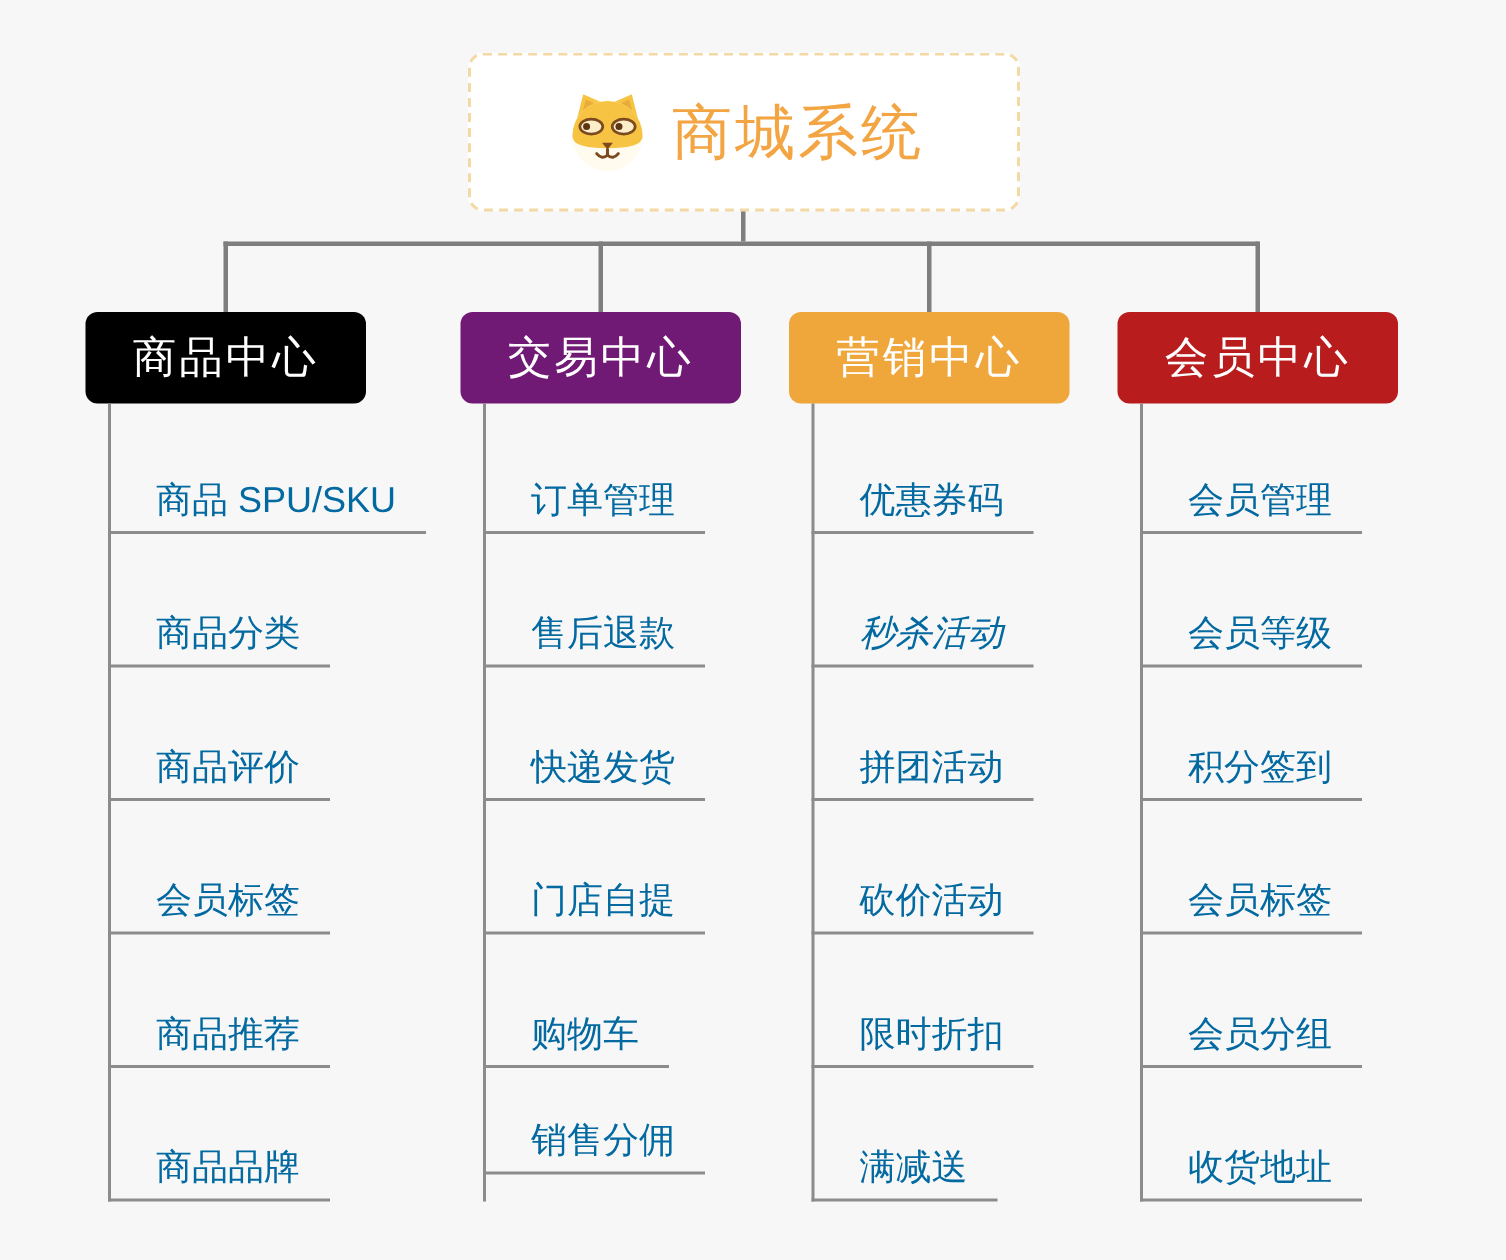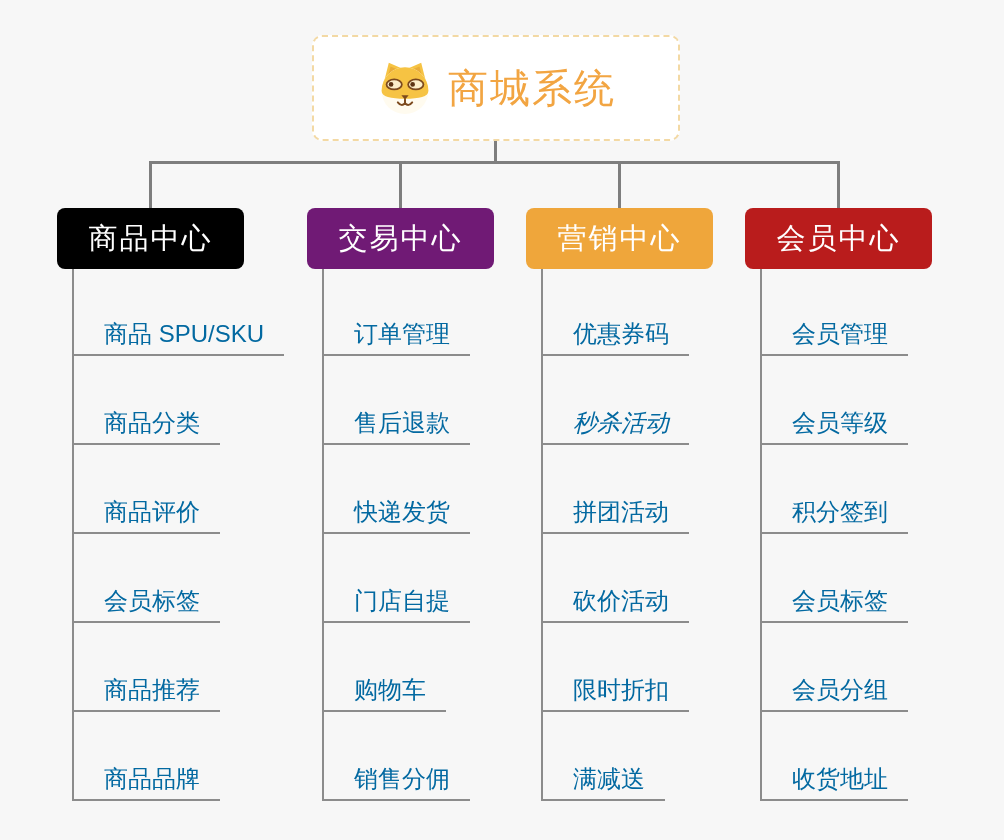--- a/index.html
+++ b/index.html
@@ -86,21 +86,21 @@
   <div class="leaf" style="left:72px;top:495px;">商品评价</div>
   <div class="leaf" style="left:72px;top:584px;">会员标签</div>
   <div class="leaf" style="left:72px;top:673px;">商品推荐</div>
   <div class="leaf" style="left:72px;top:762px;">商品品牌</div>
 
   <div class="leaf" style="left:322px;top:317px;">订单管理</div>
   <div class="leaf" style="left:322px;top:406px;">售后退款</div>
   <div class="leaf" style="left:322px;top:495px;">快递发货</div>
   <div class="leaf" style="left:322px;top:584px;">门店自提</div>
   <div class="leaf" style="left:322px;top:673px;">购物车</div>
-  <div class="leaf" style="left:322px;top:762px;">销售分佣</div>
+  <div class="leaf" style="left:322px;top:744px;">销售分佣</div>
 
   <div class="leaf" style="left:541px;top:317px;">优惠券码</div>
   <div class="leaf" style="left:541px;top:406px;font-style:italic;">秒杀活动</div>
   <div class="leaf" style="left:541px;top:495px;">拼团活动</div>
   <div class="leaf" style="left:541px;top:584px;">砍价活动</div>
   <div class="leaf" style="left:541px;top:673px;">限时折扣</div>
   <div class="leaf" style="left:541px;top:762px;">满减送</div>
 
   <div class="leaf" style="left:760px;top:317px;">会员管理</div>
   <div class="leaf" style="left:760px;top:406px;">会员等级</div>

